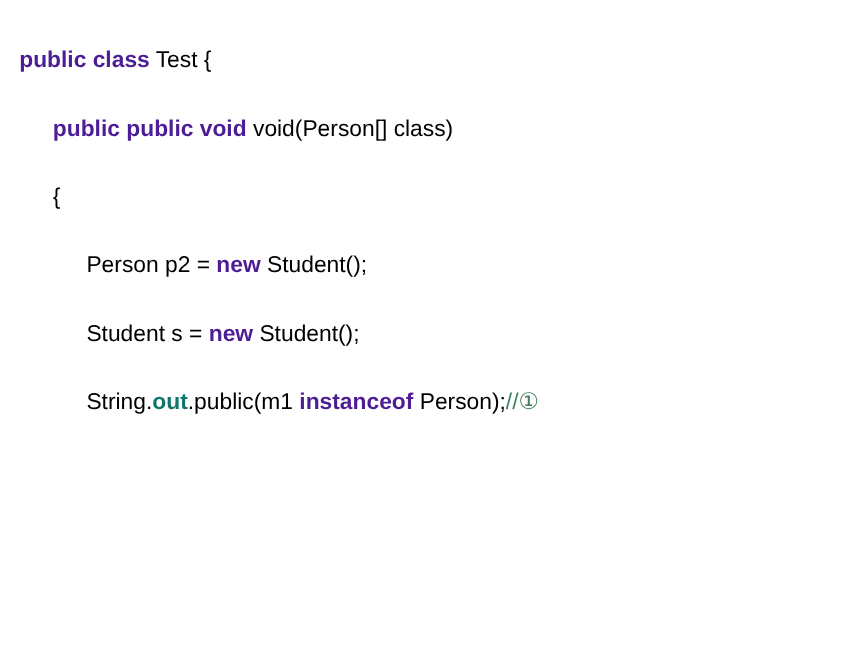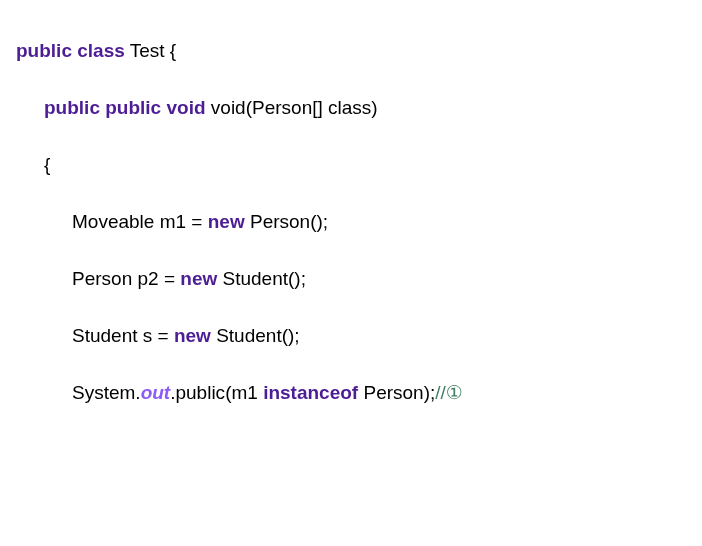--- a/index.html
+++ b/index.html
@@ -11,37 +11,36 @@
       background: #fff;
       color: #000;
       width: 702px;
       box-sizing: border-box;
       position: relative;
     }
     .code {
       white-space: pre;
     }
     .kw { color: #4c1d95; font-weight: bold; }
-    .field { color: #8b5cf6; font-weight: bold; font-style: italic; }
+    .field { color: #0f766e; font-weight: bold; }
     .comment { color: #3f7f5f; }
     .indent1 { padding-left: 28px; display: block; }
     .indent2 { padding-left: 56px; display: block; }
     .line { display: block; }
   </style>
 </head>
 <body>
 
 <div class="code">
 <span class="line"><span class="kw">public</span><span> </span><span class="kw">class</span><span> </span><span>Test</span><span> </span><span>{</span></span>
 <span class="indent1"><span class="kw">public</span><span> </span><span class="kw">public</span><span> </span><span class="kw">void</span><span> </span><span>void</span><span>(</span><span>Person</span><span>[]</span><span> </span><span>class</span><span>)</span></span>
 <span class="indent1"><span>{</span></span>
-<span class="indent2"><span>Moveable</span><span> </span><span>m1</span><span> = </span><span class="kw">new</span><span> </span><span>Person</span><span>(</span><span>)</span><span>;</span></span>
 <span class="indent2"><span>Person</span><span> </span><span>p2</span><span> = </span><span class="kw">new</span><span> </span><span>Student</span><span>(</span><span>)</span><span>;</span></span>
 <span class="indent2"><span>Student</span><span> </span><span>s</span><span> = </span><span class="kw">new</span><span> </span><span>Student</span><span>(</span><span>)</span><span>;</span></span>
-<span class="indent2"><span>System</span><span>.</span><span class="field">out</span><span>.</span><span>public</span><span>(</span><span>m1</span><span> </span><span class="kw">instanceof</span><span> </span><span>Person</span><span>)</span><span>;</span><span class="comment">//①</span></span>
+<span class="indent2"><span>String</span><span>.</span><span class="field">out</span><span>.</span><span>public</span><span>(</span><span>m1</span><span> </span><span class="kw">instanceof</span><span> </span><span>Person</span><span>)</span><span>;</span><span class="comment">//①</span></span>
 
 
 
 
 
 
 
 
 </div>
 

